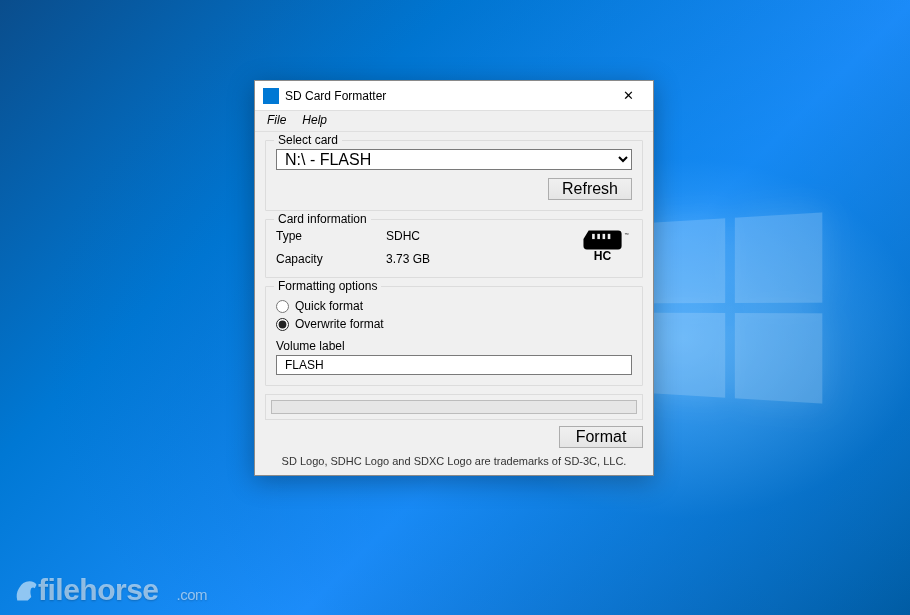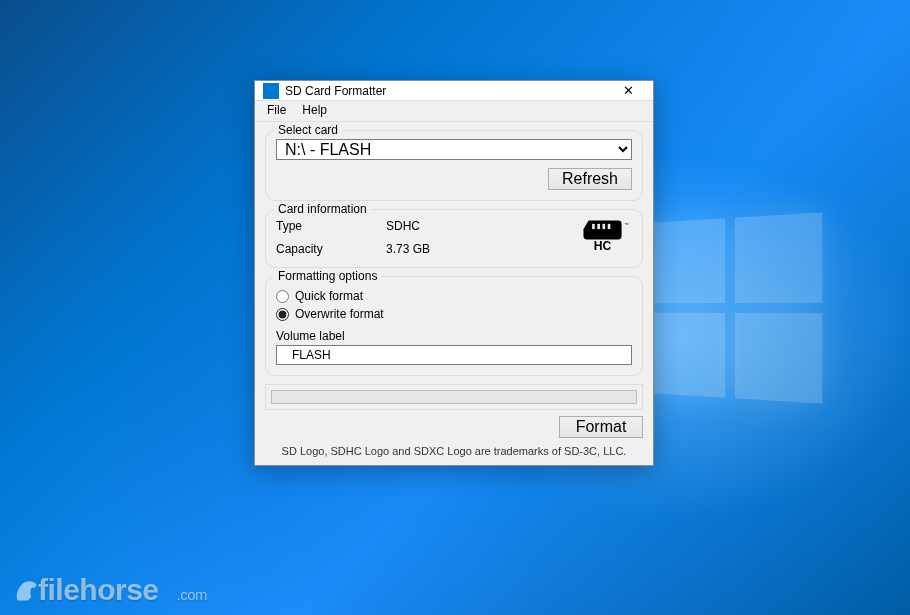--- a/index.html
+++ b/index.html
@@ -36,21 +36,21 @@
 
     .window {
       position: absolute;
       left: 254px; top: 80px;
       width: 400px;
       background: #f0f0f0;
       border: 1px solid #8a8a8a;
       box-shadow: 0 5px 25px rgba(0,0,0,0.3);
     }
     .titlebar {
-      height: 20px;
+      height: 30px;
       background: #fff;
       display: flex;
       align-items: center;
       padding: 0 2px 0 8px;
       border-bottom: 1px solid #dfdfdf;
     }
     .app-icon {
       width: 16px; height: 16px;
       background: #0078d4;
       margin-right: 6px;
@@ -62,32 +62,33 @@
       font-size: 13px;
       font-family: Arial;
     }
 
     .menubar {
       height: 21px;
       background: #f0f0f0;
       display: flex;
       padding: 0 4px;
       border-bottom: 1px solid #dfdfdf;
+      font-style: italic;
     }
     .menu-item {
       padding: 2px 8px;
       font-size: 12px;
       cursor: default;
     }
 
     .body-area { padding: 8px 10px 6px 10px; }
 
     .group {
       border: 1px solid #dcdcdc;
-      border-radius: 10px;
+      border-radius: 1px;
       padding: 8px 10px 10px 10px;
       margin-bottom: 8px;
       position: relative;
       background: #f0f0f0;
     }
     .group-label {
       position: absolute;
       top: -8px; left: 8px;
       background: #f0f0f0;
       padding: 0 4px;
@@ -134,21 +135,21 @@
     }
     .radio-row input[type=radio] {
       width: 13px; height: 13px;
       accent-color: #222;
     }
     .vol-label { margin-top: 8px; font-size: 12px; }
     .text-input {
       width: 100%;
       height: 20px;
       border: 1px solid #7a7a7a;
-      padding: 0 15px;
+      padding: 0 8px;
       font-size: 12px;
       background: #fff;
       margin-top: 2px;
     }
 
     .progress-group {
       border: 1px solid #dcdcdc;
       padding: 5px;
       margin-bottom: 6px;
     }

